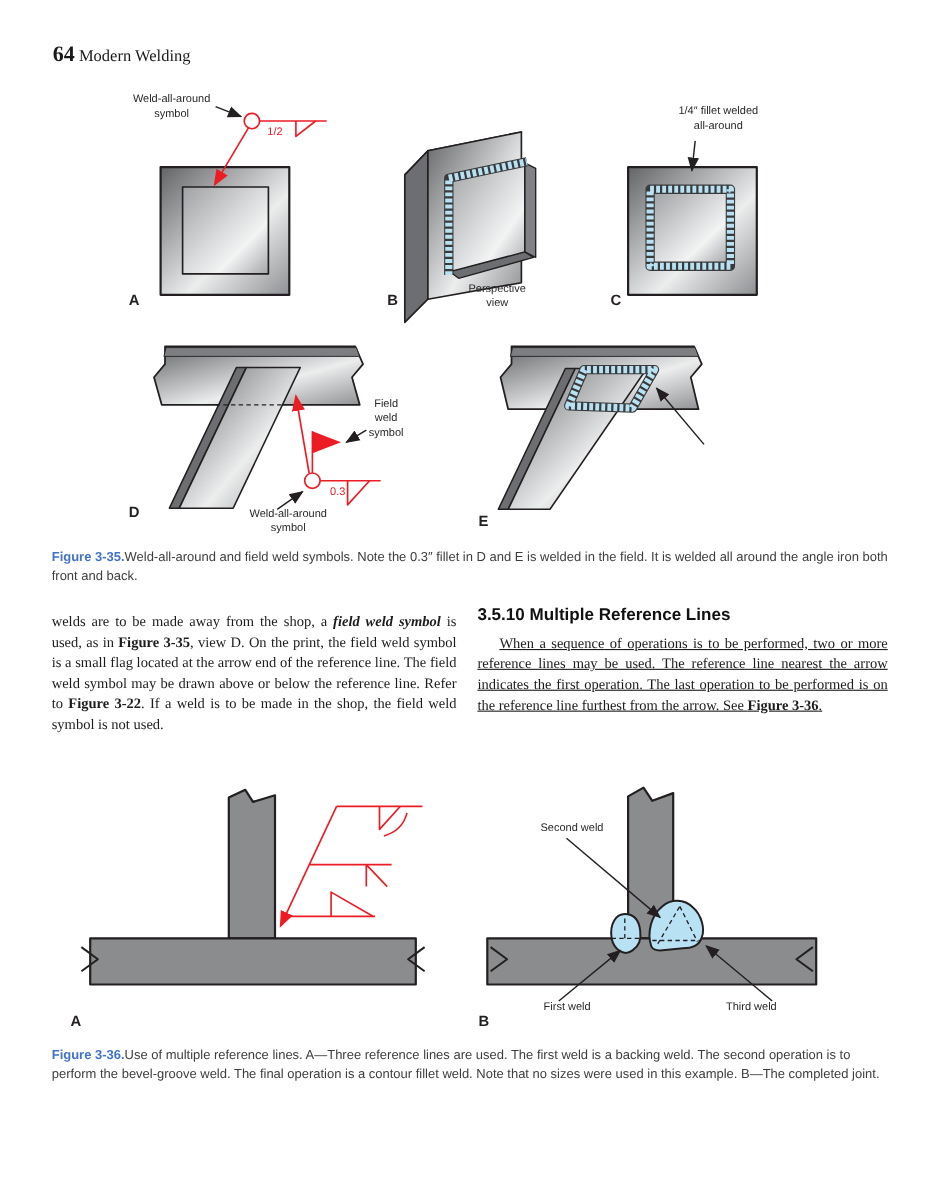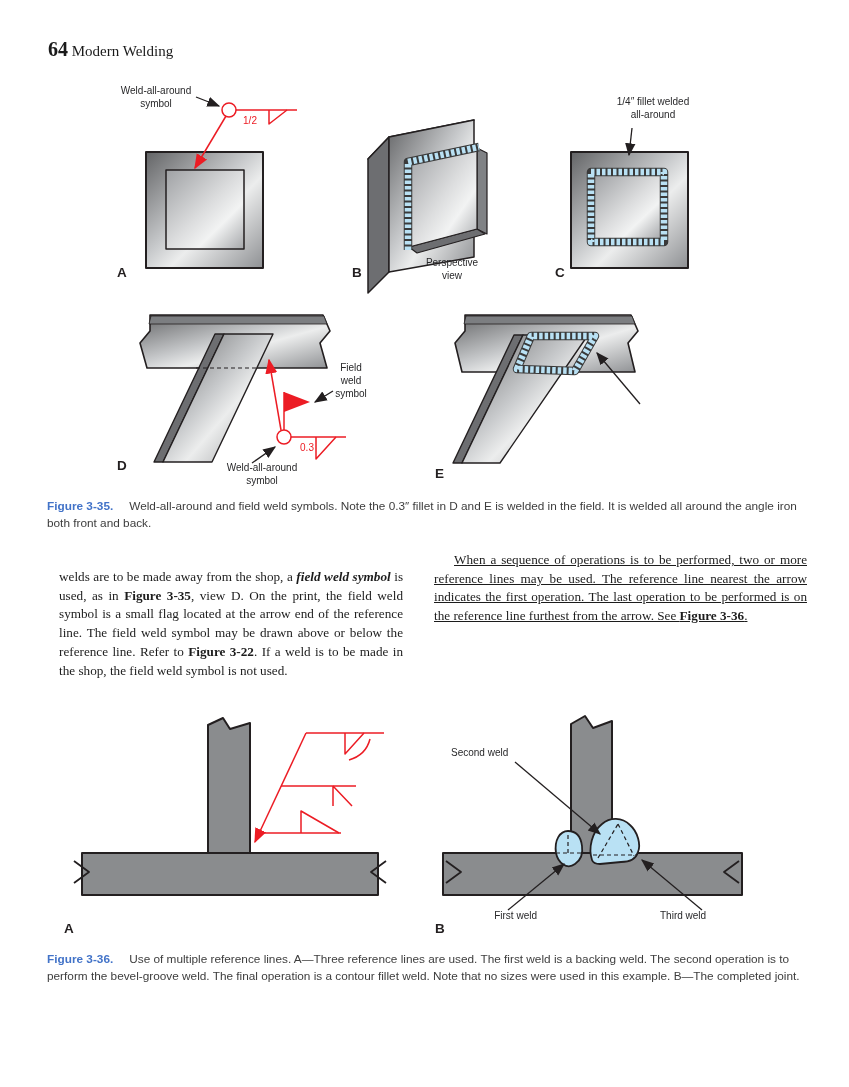--- a/index.html
+++ b/index.html
@@ -15,30 +15,30 @@
   .fig-label{
     position:absolute;font-size:10px;line-height:13px;color:#28282a;
     white-space:pre-line;text-align:center;
   }
   .fig-label.red{color:#ec1c24;}
   .letter{position:absolute;font-weight:bold;font-size:13.5px;color:#231f20;}
   
   .caption{
     position:absolute;left:47px;width:768px;font-size:11.8px;line-height:16.5px;color:#3d3d3d;
   }
-  .caption .cap-label{color:#4273c8;font-weight:bold;margin-right:16px;}
+  .caption .cap-label{color:#4273c8;font-weight:bold;margin-right:0;}
   
   .col{position:absolute;font-family:"Liberation Serif",serif;font-size:13.2px;line-height:18.7px;color:#1c1c1c;text-align:justify;}
   .col-left{left:47px;top:556px;width:368px;}
   .col-right{left:434px;top:551px;width:373px;}
   .col b{font-weight:bold;}
   .col .bi{font-weight:bold;font-style:italic;}
   .sec-head{font-family:"Liberation Sans",sans-serif;font-weight:bold;font-size:15.5px;color:#111;margin:0 0 6px 0;text-align:left;}
   .indent{text-indent:20px;margin:0;text-decoration:underline;}
-  p.nofirst{margin:12px;}
+  p.nofirst{margin:0;}
   svg{position:absolute;left:0;}
 </style>
 </head>
 <body>
 
 <div class="page">
 
   <div class="hdr">
     <span class="num">64</span>
     <span class="title">Modern Welding</span>
@@ -153,20 +153,21 @@
 
   <div class="caption" style="top:498px">
     <span class="cap-label">Figure 3-35.</span><span>Weld-all-around and field weld symbols. Note the 0.3″ fillet in D and E is welded in the field. It is welded all around the angle iron both front and back.</span>
   </div>
 
   <div class="col col-left">
     <p class="nofirst"><span>welds are to be made away from the shop, a </span><span class="bi">field weld symbol</span><span> is used, as in </span><b>Figure 3-35</b><span>, view D. On the print, the field weld symbol is a small flag located at the arrow end of the reference line. The field weld symbol may be drawn above or below the reference line. Refer to </span><b>Figure 3-22</b><span>. If a weld is to be made in the shop, the field weld symbol is not used.</span></p>
   </div>
 
   <div class="col col-right">
+    <h3 class="sec-head">3.5.10 Multiple Reference Lines</h3>
     <p class="indent"><span>When a sequence of operations is to be performed, two or more reference lines may be used. The reference line nearest the arrow indicates the first operation. The last operation to be performed is on the reference line furthest from the arrow. See </span><b>Figure 3-36</b><span>.</span></p>
   </div>
 
   <svg width="849" height="250" style="top:700px" viewBox="0 700 849 250">
 
     <g stroke-linejoin="round">
       <path d="M208,725 L223,718 L230,729 L250,723 L250,853 L208,853 Z" fill="#8a8c8e" stroke="#231f20" stroke-width="2"></path>
       <rect x="82" y="853" width="296" height="42" fill="#8a8c8e" stroke="#231f20" stroke-width="2"></rect>
       <polyline points="74,861 89,872 74,883" fill="none" stroke="#231f20" stroke-width="1.8"></polyline>
       <polyline points="386,861 371,872 386,883" fill="none" stroke="#231f20" stroke-width="1.8"></polyline>
@@ -195,21 +196,21 @@
         <line x1="593" y1="855" x2="637" y2="855"></line>
         <line x1="598" y1="858" x2="618" y2="824"></line>
         <line x1="618" y1="824" x2="634" y2="856"></line>
       </g>
       <line x1="515" y1="762" x2="600" y2="834" stroke="#231f20" stroke-width="1.3" marker-end="url(#arrB)"></line>
       <line x1="508" y1="910" x2="564" y2="864" stroke="#231f20" stroke-width="1.3" marker-end="url(#arrB)"></line>
       <line x1="702" y1="910" x2="642" y2="860" stroke="#231f20" stroke-width="1.3" marker-end="url(#arrB)"></line>
     </g>
   </svg>
 
-  <div class="fig-label" style="left:451px;top:746px;width:80px;text-align:left">Second weld</div>
+  <div class="fig-label" style="left:480px;top:746px;width:80px;text-align:center">Second weld</div>
   <div class="fig-label" style="left:477px;top:909px;width:60px;text-align:right">First weld</div>
   <div class="fig-label" style="left:660px;top:909px;width:64px;text-align:left">Third weld</div>
   <div class="letter" style="left:64px;top:921px">A</div>
   <div class="letter" style="left:435px;top:921px">B</div>
 
   <div class="caption" style="top:951px">
     <span class="cap-label">Figure 3-36.</span><span>Use of multiple reference lines. A—Three reference lines are used. The first weld is a backing weld. The second operation is to perform the bevel-groove weld. The final operation is a contour fillet weld. Note that no sizes were used in this example. B—The completed joint.</span>
   </div>
 
 </div>

